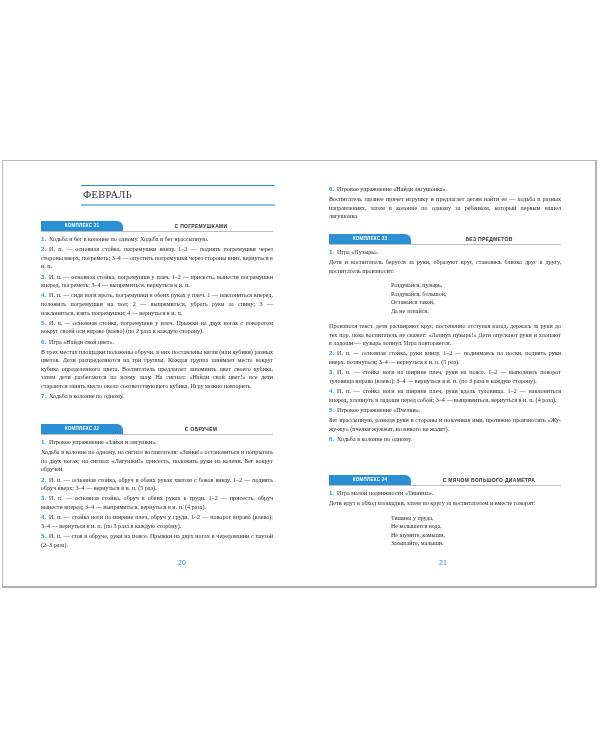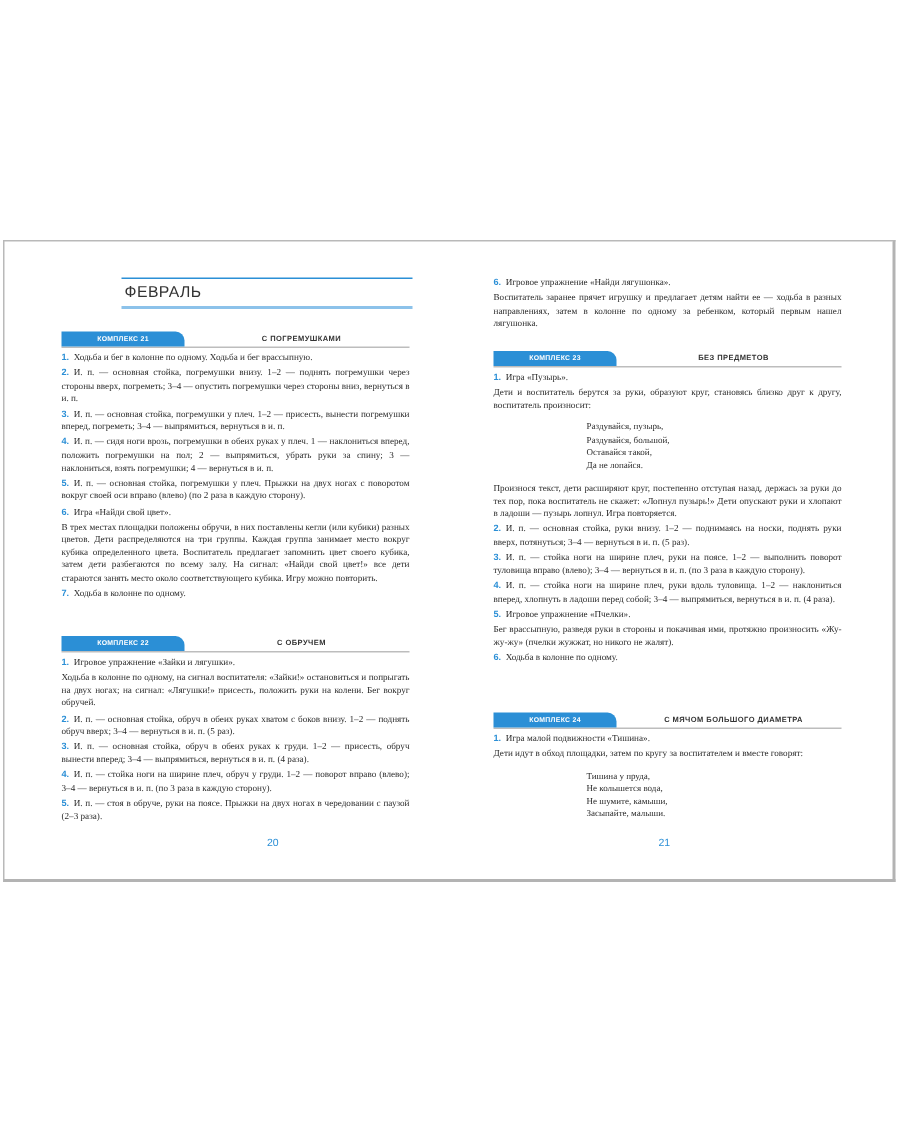--- a/index.html
+++ b/index.html
@@ -6,21 +6,21 @@
   body { width:600px; height:750px; background:#ffffff; position:relative; overflow:hidden;
          font-family:"Liberation Serif", serif; color:#2b2b2b; }
   .book { position:absolute; left:2px; top:160px; width:595px; height:428px;
           border:1px solid #b9b9b9; border-bottom:2px solid #b3b3b3; border-right:2px solid #b3b3b3;
           background:#fff; box-sizing:border-box; }
   .page { position:absolute; top:0; }
   .page.left { left:38px; width:232px; }
   .page.right { left:326px; width:232px; }
   .month { position:absolute; left:40px; top:24px; width:192px; height:18px;
            border-top:1.5px solid #2b8fd6; border-bottom:2px solid #8cc2ea;
-           font-family:Liberation Sans, sans-serif; font-size:10.5px; letter-spacing:0.3px;
+           font-family:Liberation Serif, serif; font-size:10.5px; letter-spacing:0.3px;
            color:#333; line-height:18px; padding-left:2px; box-sizing:content-box; }
   .section-head { position:relative; height:10px; border-bottom:1px solid #bdbdbd; margin:0 0 3px 0; }
   .section-head .tab { position:absolute; left:0; top:0; width:82px; height:10px;
        background:#2b8fd6; border-radius:0 6px 0 0; color:#fff;
        font-family:"Liberation Sans", sans-serif; font-size:4.6px; font-weight:bold;
        text-align:center; line-height:10px; letter-spacing:0.2px; }
   .section-head .title { position:absolute; left:88px; right:0; top:0; height:10px;
        font-family:"Liberation Sans", sans-serif; font-size:5px; font-weight:bold;
        text-align:center; line-height:10px; color:#333; letter-spacing:0.3px; }
   .content { position:absolute; left:0; width:232px; }

